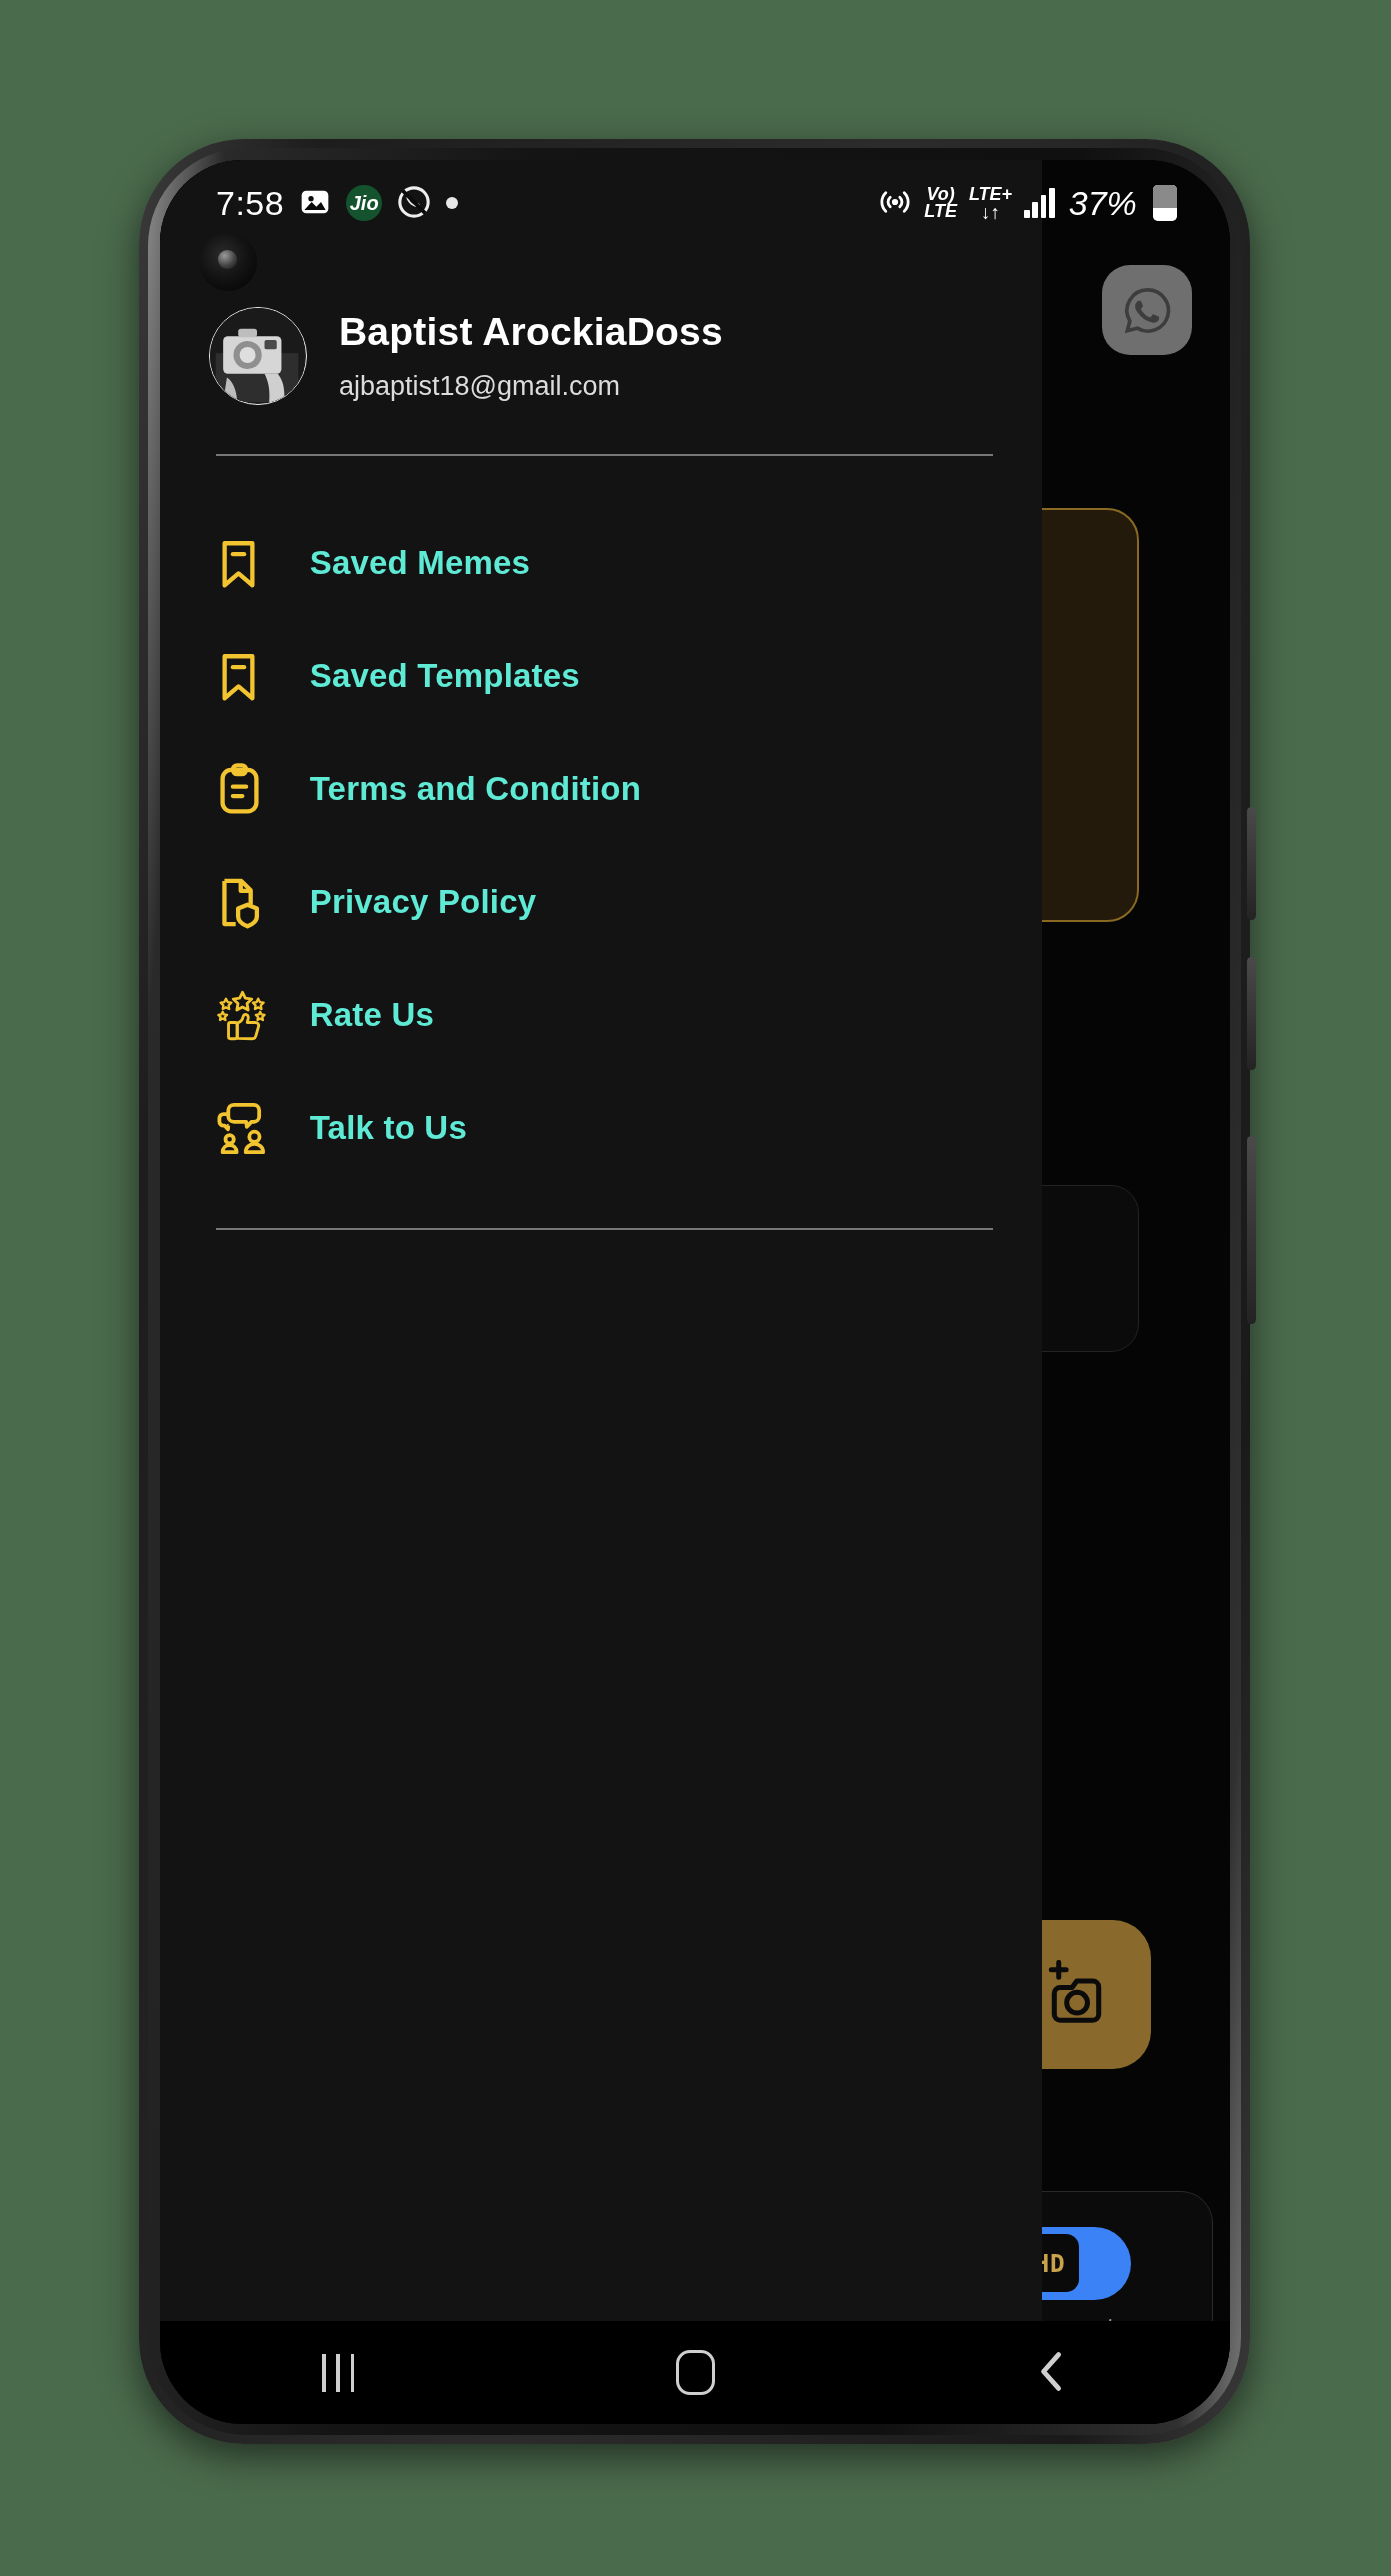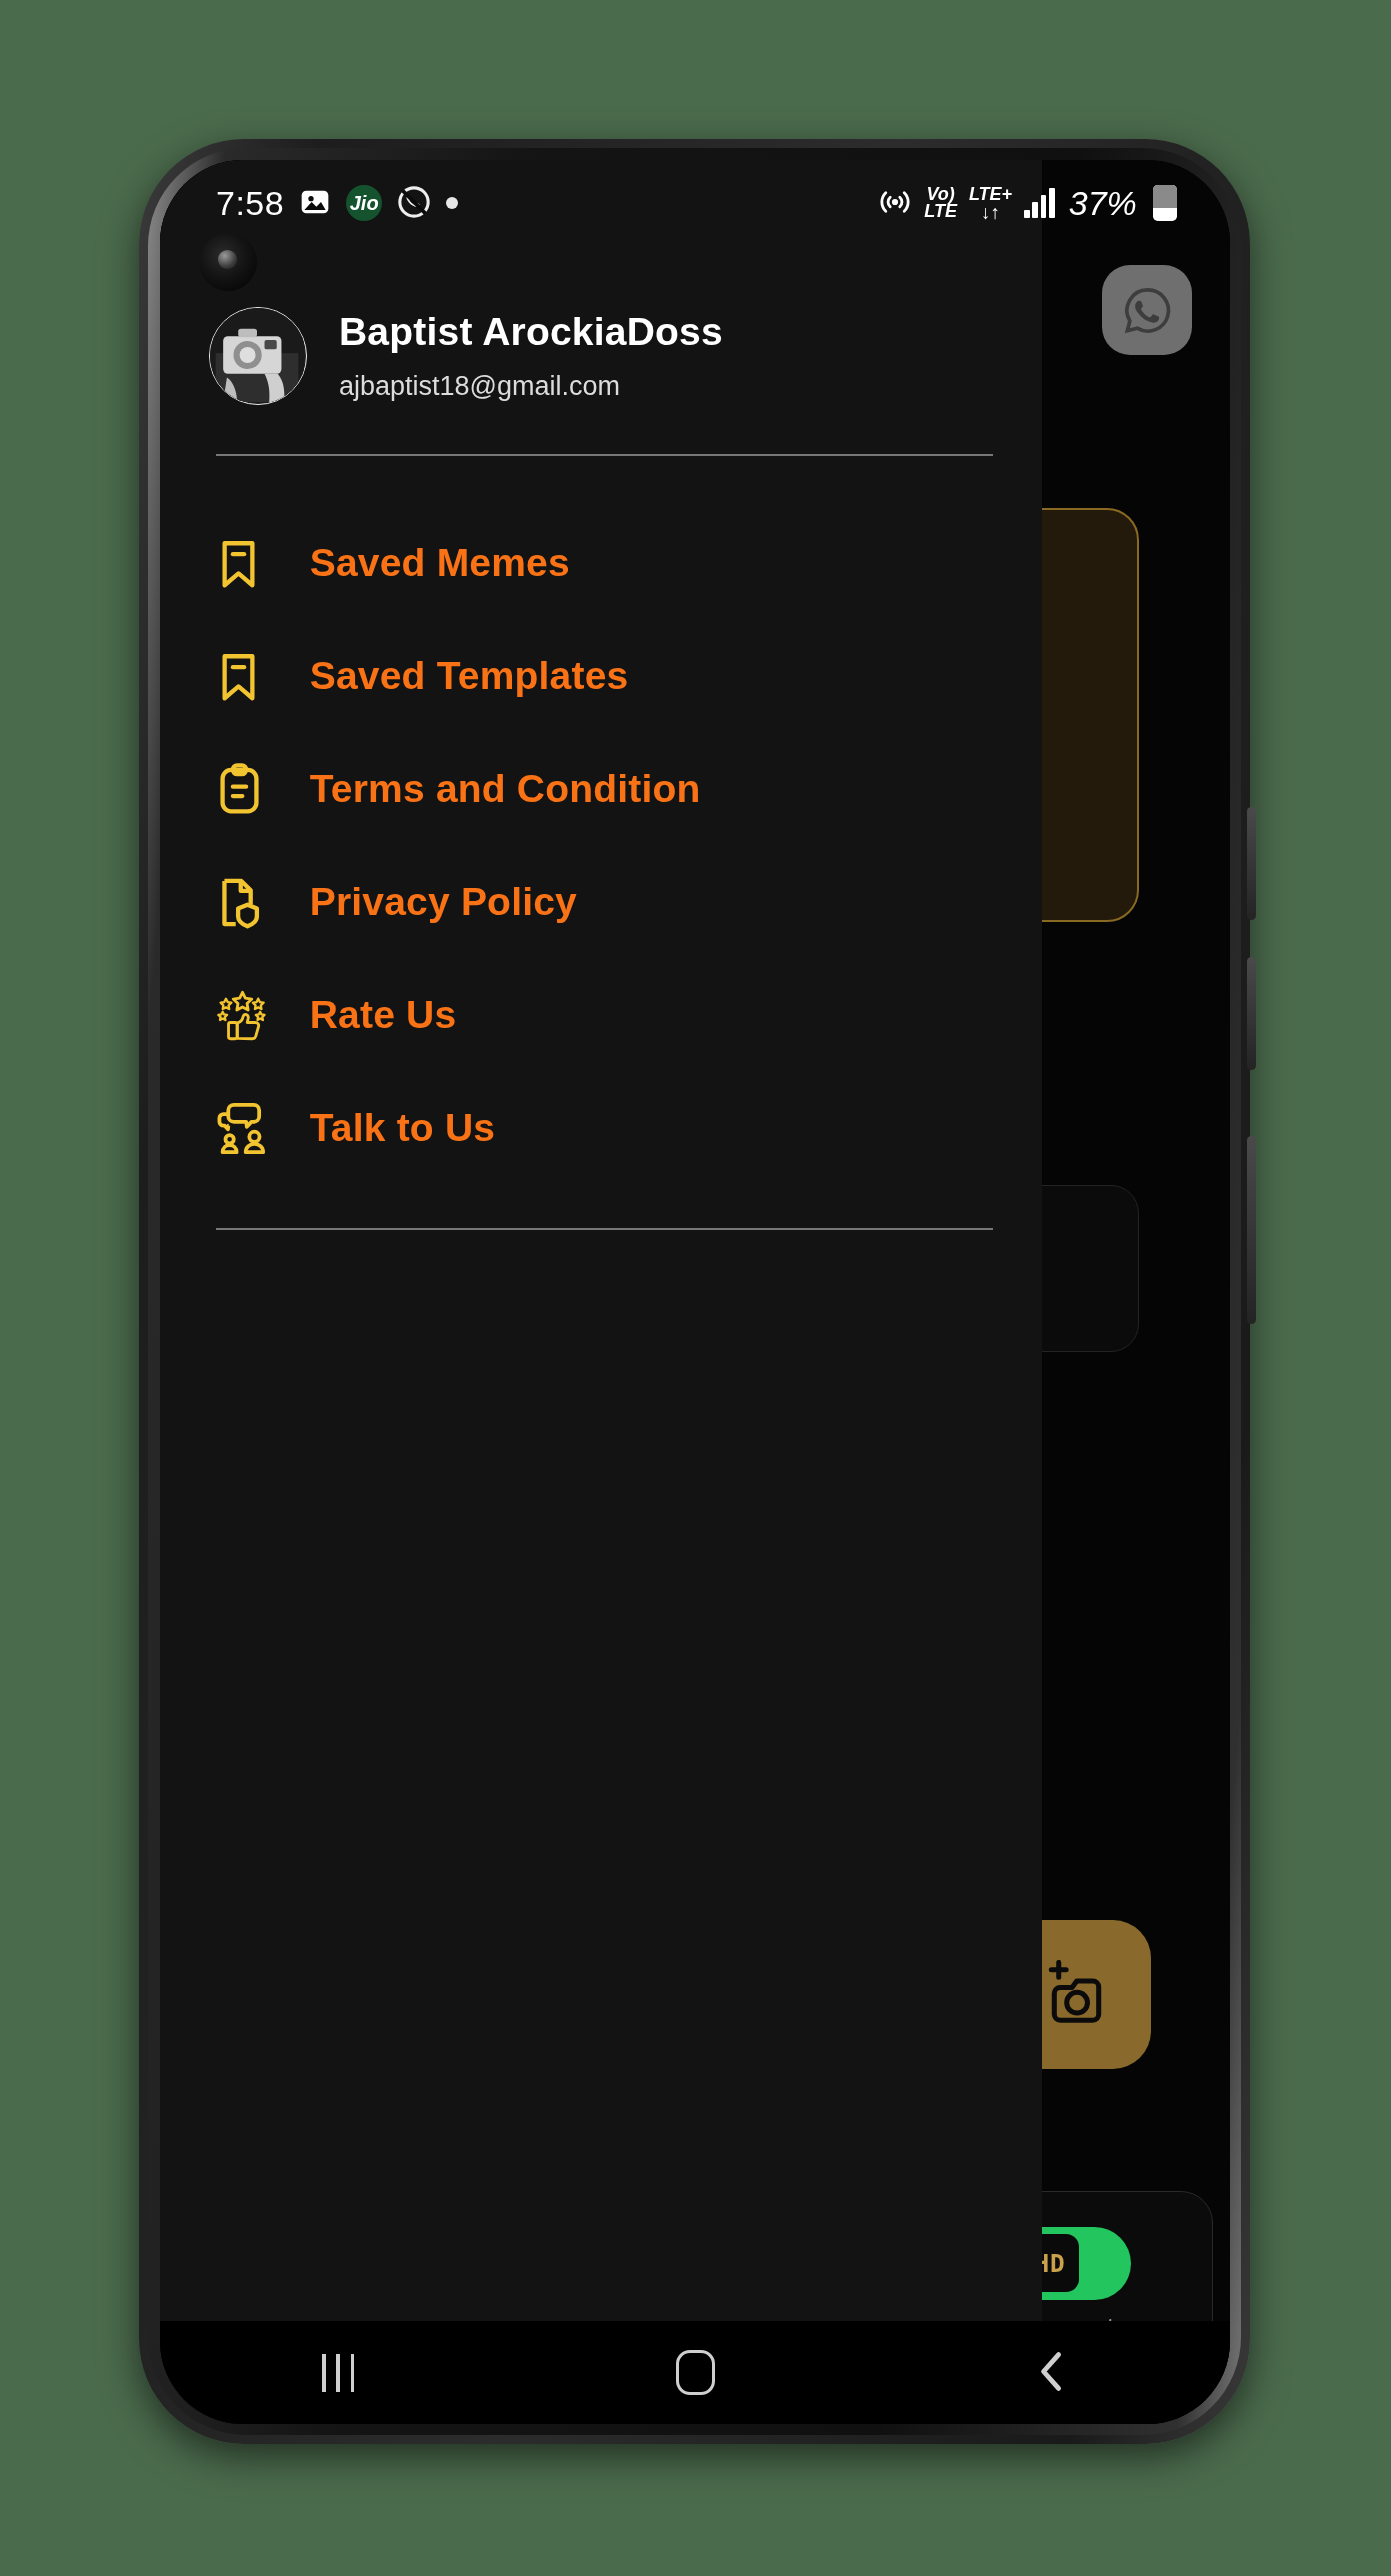--- a/index.html
+++ b/index.html
@@ -85,21 +85,21 @@
     height:188px;
     border:1.9px solid #2a2a2a;
     border-top-left-radius:32px; border-top-right-radius:32px;
     background:#0b0b0b;
     display:flex; align-items:center; justify-content:flex-end;
     padding-right:68px;
   }
   #hd-item{ display:flex; flex-direction:column; align-items:center; gap:13px; }
   #hd-pill{
     width:162px; height:73px; border-radius:38px;
-    background:#22c55e;
+    background:#3b82f6;
     display:flex; align-items:center; justify-content:center;
   }
   #hd-glyph{
     width:58px; height:58px; border-radius:13px;
     background:#0a0a0a;
     display:flex; align-items:center; justify-content:center;
     color:#c9a24a; font-size:24.4px; font-weight:700; letter-spacing:0.9px;
     font-family:"DejaVu Sans Mono", monospace;
   }
   #hd-label{ color:#9a9a9a; font-size:27px; letter-spacing:1.9px; }
@@ -194,21 +194,21 @@
   .menu-item{
     display:flex; align-items:center;
     height:113px;
     padding-left:56px;
   }
   .menu-icon{
     width:73px; flex:0 0 73px;
     display:flex; align-items:center; justify-content:flex-start;
   }
   .menu-label{
-    color:#f97316; font-size:39px; font-weight:700;
+    color:#5eead4; font-size:33px; font-weight:700;
     margin-left:20.7px; letter-spacing:0.2px;
   }
   #divider-bottom{ margin-top:43px; }
 
   
   #sysnav{
     position:absolute; left:0; right:0; bottom:0; height:103px;
     background:#000; z-index:60;
     display:flex; align-items:center;
   }

